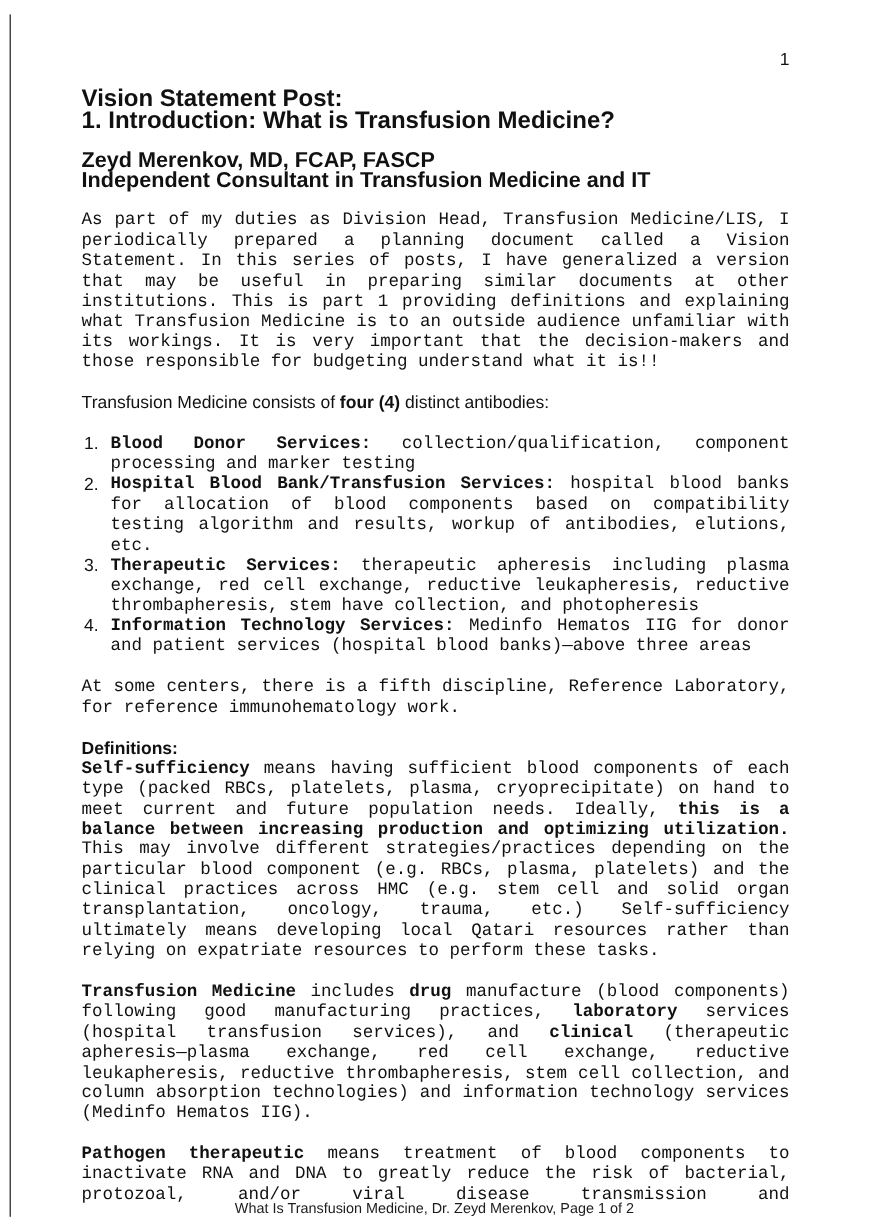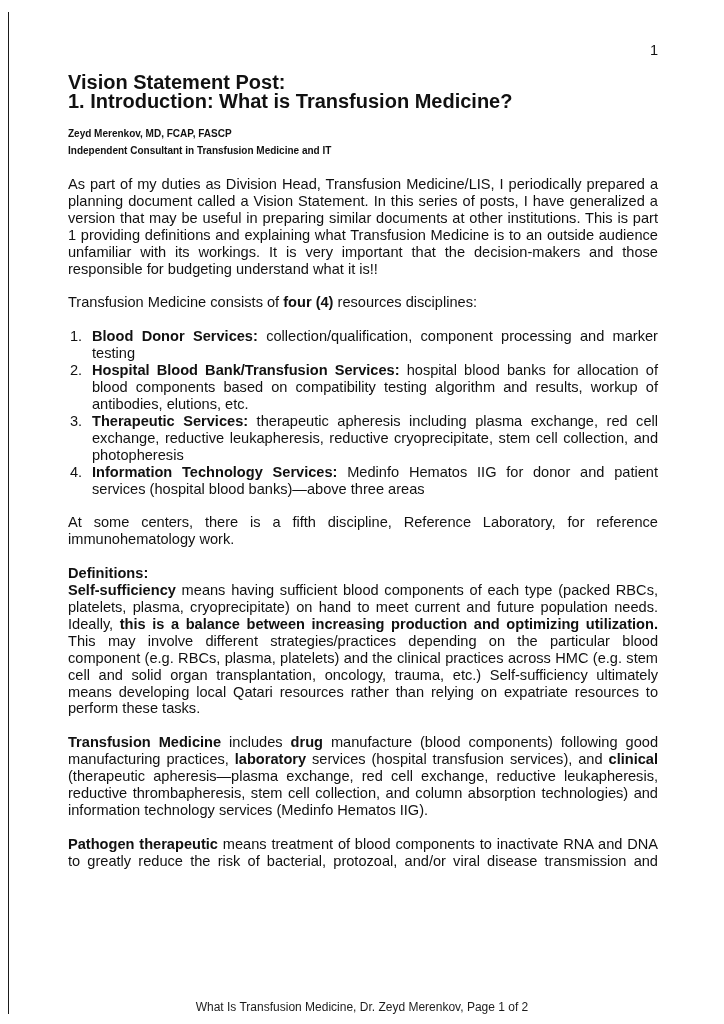--- a/index.html
+++ b/index.html
@@ -33,29 +33,29 @@
   }
   .title {
     margin-top: 14px;
     font-weight: bold;
     font-size: 20px;
     line-height: 19px;
   }
   .author {
     margin-top: 14px;
     font-weight: bold;
-    font-size: 10px;
+    font-size: 18px;
     line-height: 17px;
   }
   p.body, .def-heading, .li-body, .num {
     font-size: 14.6px;
     line-height: 16.9px;
   }
   p.body { margin: 17px 0 0 0; }
-  .just { text-align: justify; }
+  .just { text-align: justify; font-family: Liberation Mono, monospace; }
   .just-last { text-align-last: justify; }
   .list { margin-top: 17px; }
   .li { position: relative; padding-left: 24px; }
   .li .num { position: absolute; left: 2px; top: 0; }
   .def-heading { margin-top: 17px; font-weight: bold; }
   p.m0 { margin-top: 0; }
   b { font-weight: bold; }
   .footer {
     position: absolute;
     left: 0;
@@ -81,34 +81,34 @@
       <div>1. Introduction:  What is Transfusion Medicine?</div>
     </div>
 
     <div class="author">
       <div>Zeyd Merenkov, MD, FCAP, FASCP</div>
       <div>Independent Consultant in Transfusion Medicine and IT</div>
     </div>
 
     <p class="body just">As part of my duties as Division Head, Transfusion Medicine/LIS, I periodically prepared a planning document called a Vision Statement.  In this series of posts, I have generalized a version that may be useful in preparing similar documents at other institutions.  This is part 1 providing definitions and explaining what Transfusion Medicine is to an outside audience unfamiliar with its workings.  It is very important that the decision-makers and those responsible for budgeting understand what it is!!</p>
 
-    <p class="body"><span>Transfusion Medicine consists of </span><b>four (4)</b><span> resources disciplines:</span></p>
+    <p class="body"><span>Transfusion Medicine consists of </span><b>four (4)</b><span> distinct antibodies:</span></p>
 
     <div class="list">
       <div class="li">
         <span class="num">1.</span>
         <div class="li-body just"><b>Blood Donor Services:</b><span> collection/qualification, component processing and marker testing</span></div>
       </div>
       <div class="li">
         <span class="num">2.</span>
         <div class="li-body just"><b>Hospital Blood Bank/Transfusion Services:</b><span>  hospital blood banks for allocation of blood components based on compatibility testing algorithm and results, workup of antibodies, elutions, etc.</span></div>
       </div>
       <div class="li">
         <span class="num">3.</span>
-        <div class="li-body just"><b>Therapeutic Services:</b><span>  therapeutic apheresis including plasma exchange, red cell exchange, reductive leukapheresis, reductive cryoprecipitate, stem cell collection, and photopheresis</span></div>
+        <div class="li-body just"><b>Therapeutic Services:</b><span>  therapeutic apheresis including plasma exchange, red cell exchange, reductive leukapheresis, reductive thrombapheresis, stem have collection, and photopheresis</span></div>
       </div>
       <div class="li">
         <span class="num">4.</span>
         <div class="li-body just"><b>Information Technology Services:</b><span>  Medinfo Hematos IIG for donor and patient services (hospital blood banks)—above three areas</span></div>
       </div>
     </div>
 
     <p class="body just">At some centers, there is a fifth discipline, Reference Laboratory, for reference immunohematology work.</p>
 
 

